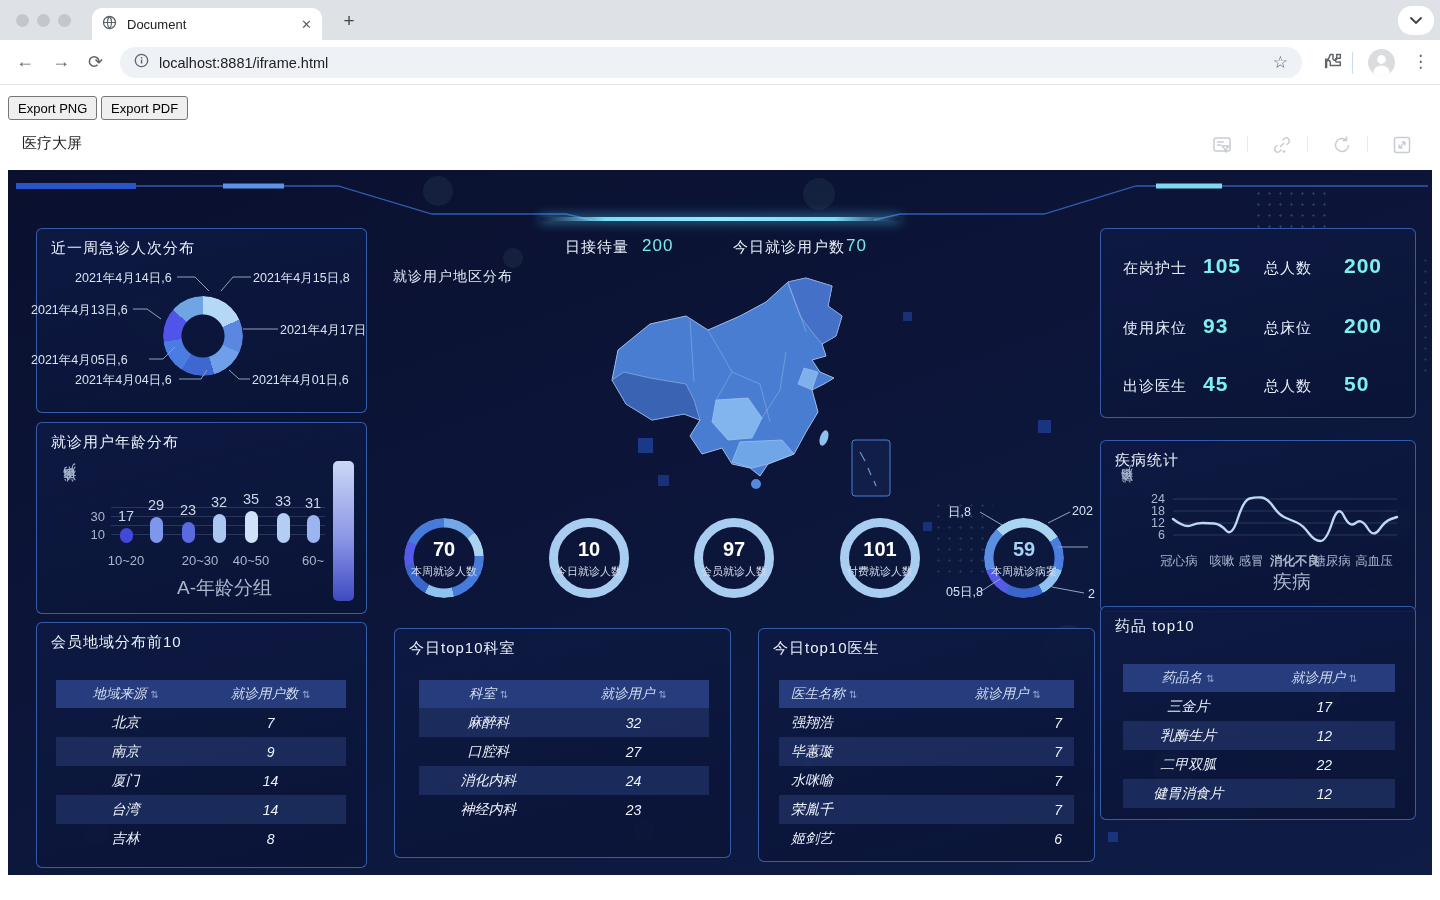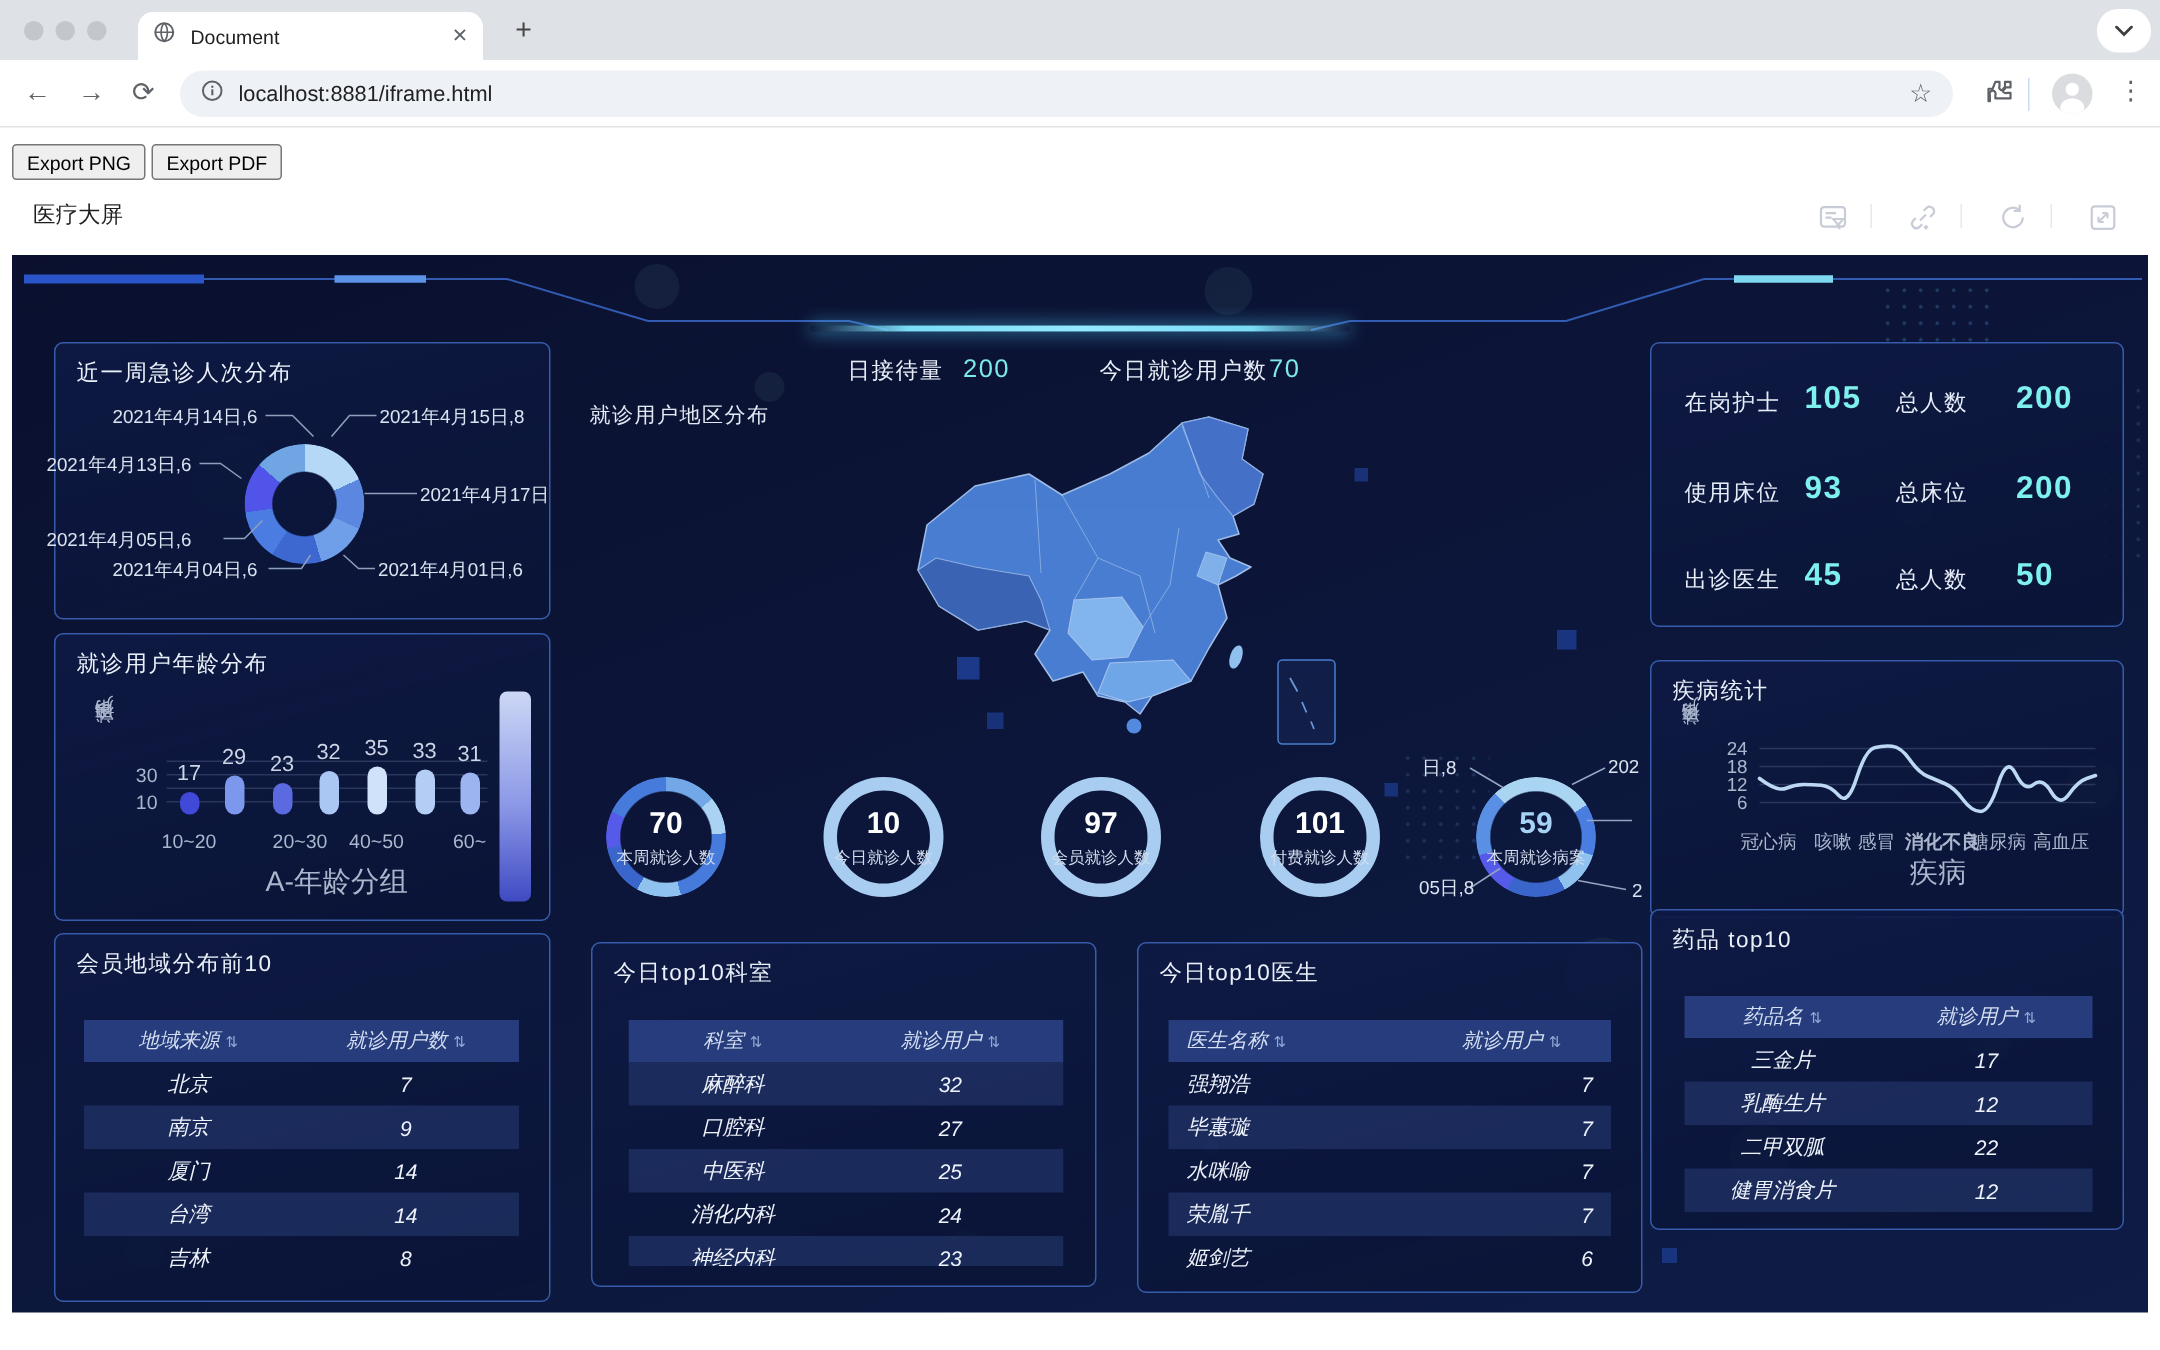--- a/index.html
+++ b/index.html
@@ -381,24 +381,20 @@
           </div>
           <div class="trow">
             <div class="tc c1">麻醉科</div>
             <div class="tc c2">32</div>
           </div>
           <div class="trow">
             <div class="tc c1">口腔科</div>
             <div class="tc c2">27</div>
           </div>
           <div class="trow">
-            <div class="tc c1">中医科</div>
-            <div class="tc c2">25</div>
-          </div>
-          <div class="trow">
             <div class="tc c1">消化内科</div>
             <div class="tc c2">24</div>
           </div>
           <div class="trow">
             <div class="tc c1">神经内科</div>
             <div class="tc c2">23</div>
           </div>
         </div>
     </div>
 

